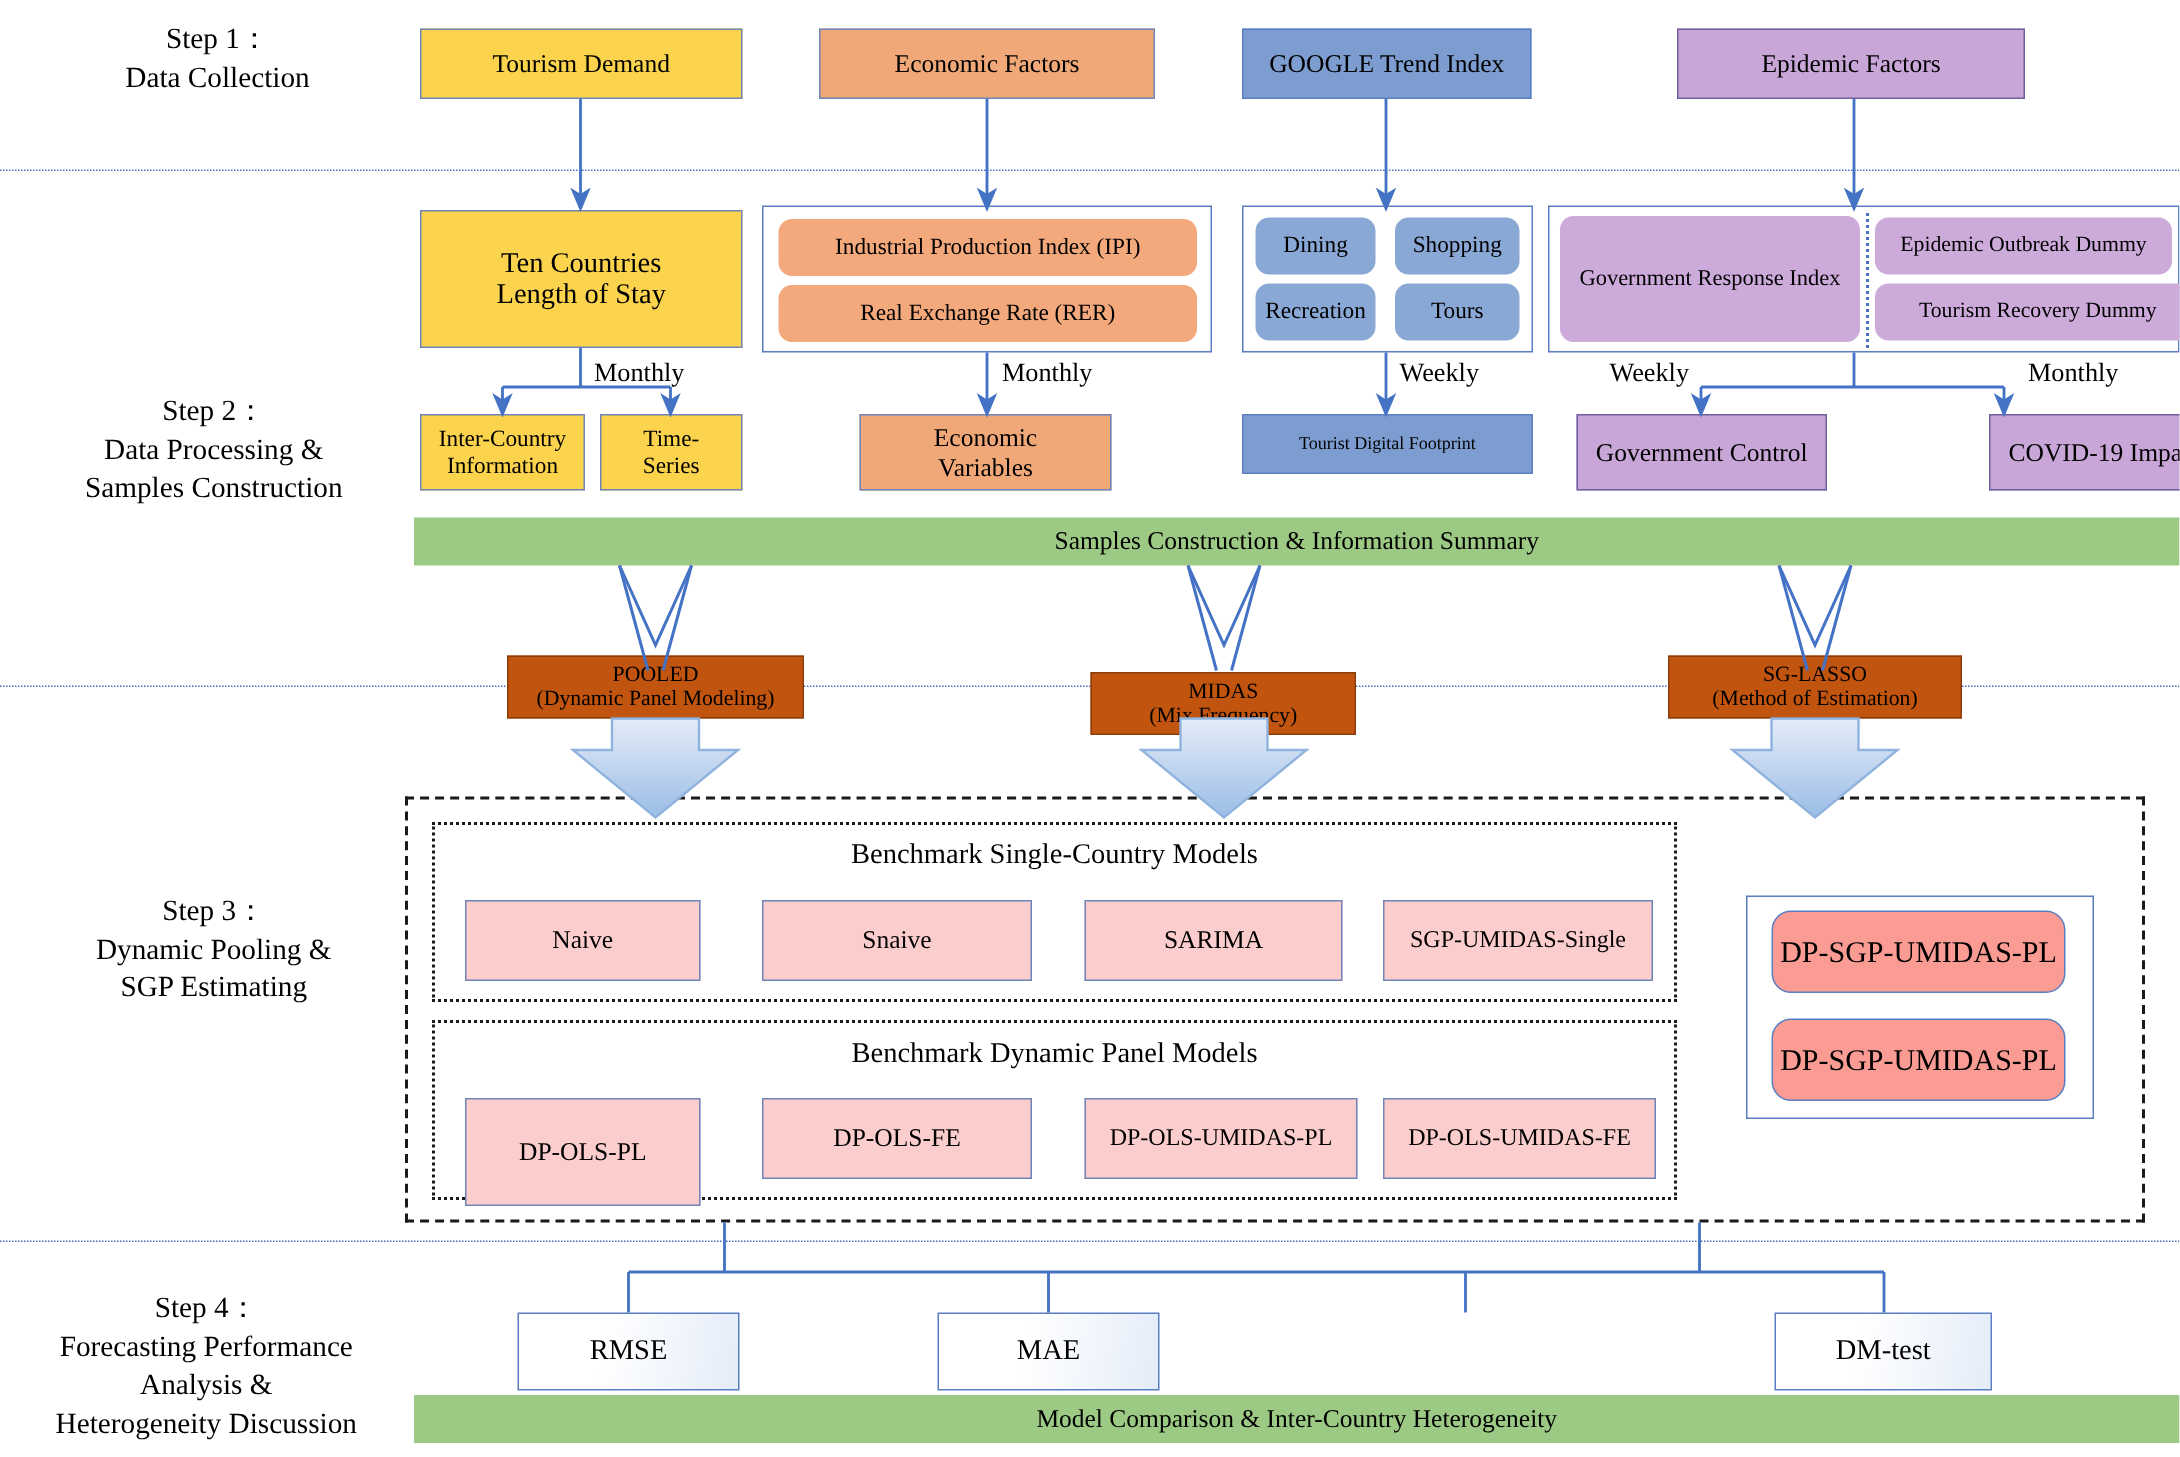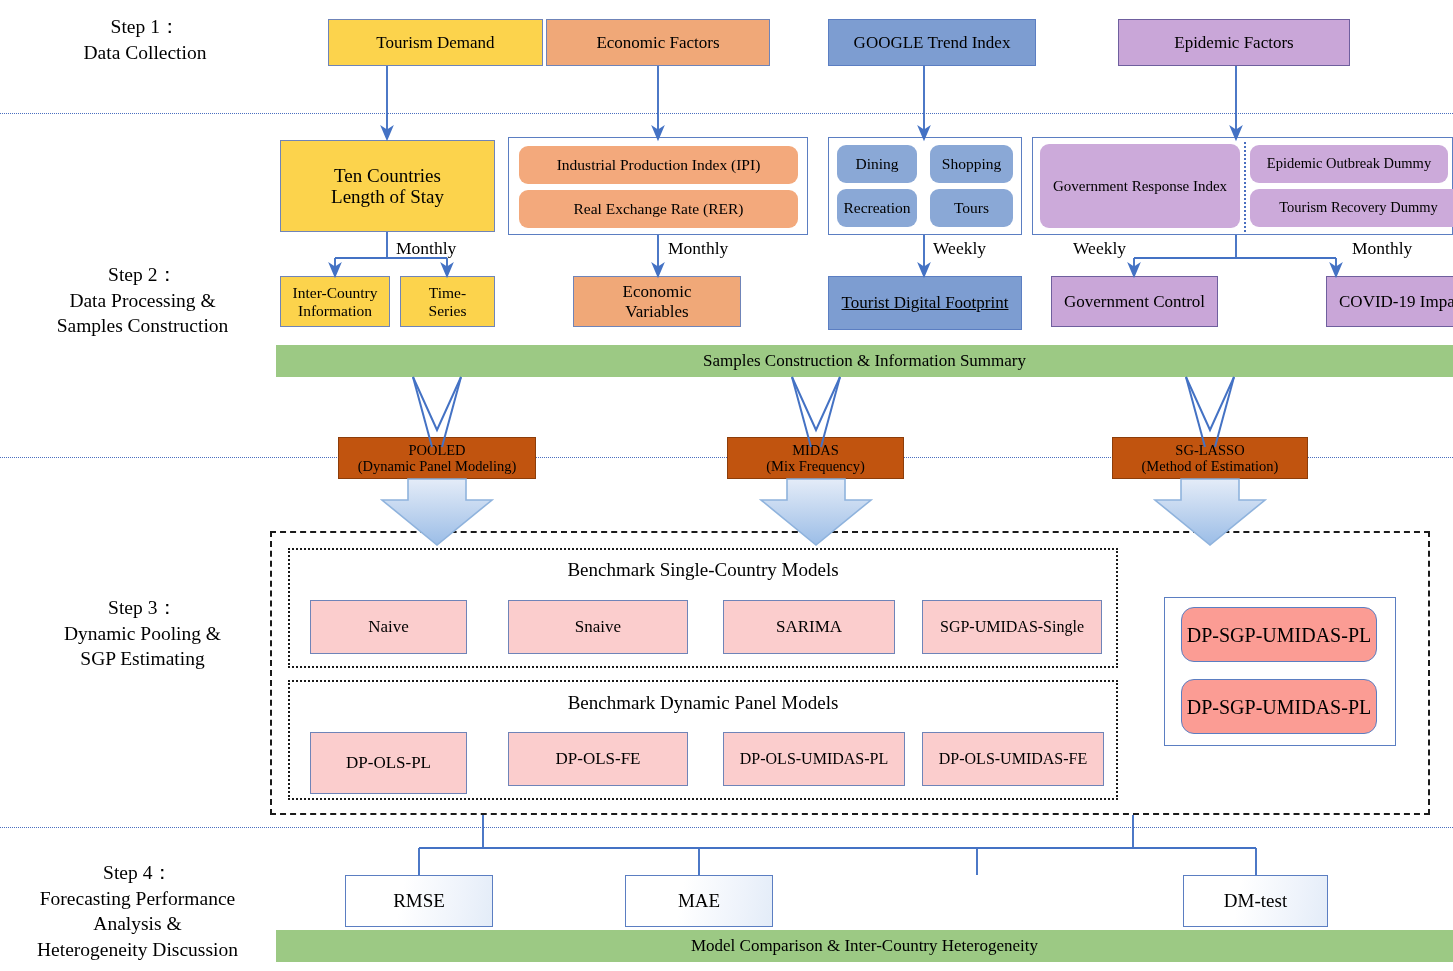--- a/index.html
+++ b/index.html
@@ -109,23 +109,23 @@
 Data Processing &amp;
 Samples Construction</div>
   <div class="steplabel" style="left:15px; top:595px; width:255px;">Step 3：
 Dynamic Pooling &amp;
 SGP Estimating</div>
   <div class="steplabel" style="left:5px; top:860px; width:265px;">Step 4：
 Forecasting  Performance
 Analysis &amp;
 Heterogeneity Discussion</div>
 
-  <div class="node yellow" style="left:280px; top:19px; width:215px; height:47px;margin-left:48px;">Tourism Demand</div>
+  <div class="node yellow" style="left:280px; top:19px; width:215px; height:47px;">Tourism Demand</div>
   <div class="node orange" style="left:546px; top:19px; width:224px; height:47px;">Economic Factors</div>
-  <div class="node blue" style="left:828px; top:19px; width:208px; height:47px;">GOOGLE Trend Index</div>
+  <div class="node blue" style="left:828px; top:19px; width:193px; height:47px;">GOOGLE Trend Index</div>
   <div class="node purple" style="left:1118px; top:19px; width:232px; height:47px;">Epidemic Factors</div>
 
   <div class="node yellow" style="left:280px; top:140px; width:215px; height:92px; font-size:19px;">Ten Countries
 Length of Stay</div>
 
   <div class="node grouped" style="left:508px; top:137px; width:300px; height:98px;"></div>
   <div class="pill orange" style="left:519px; top:146px; width:279px; height:38px;">Industrial Production Index (IPI)</div>
   <div class="pill orange" style="left:519px; top:190px; width:279px; height:38px;">Real Exchange Rate (RER)</div>
 
   <div class="node grouped" style="left:828px; top:137px; width:194px; height:98px;"></div>
@@ -145,45 +145,45 @@
   <div class="freq" style="left:933px; top:238px;">Weekly</div>
   <div class="freq" style="left:1073px; top:238px;">Weekly</div>
   <div class="freq" style="left:1352px; top:238px;">Monthly</div>
 
   <div class="node yellow" style="left:280px; top:276px; width:110px; height:51px; font-size:15.5px;">Inter-Country
 Information</div>
   <div class="node yellow" style="left:400px; top:276px; width:95px; height:51px; font-size:15.5px;">Time-
 Series</div>
   <div class="node orange" style="left:573px; top:276px; width:168px; height:51px; font-size:17px;">Economic
 Variables</div>
-  <div class="node blue" style="left:828px; top:276px; width:194px; height:54px; font-size:17px;text-decoration:underline;">Tourist Digital Footprint</div>
+  <div class="node blue" style="left:828px; top:276px; width:194px; height:40px; font-size:12px;">Tourist Digital Footprint</div>
   <div class="node purple" style="left:1051px; top:276px; width:167px; height:51px; font-size:17px;">Government Control</div>
   <div class="node purple" style="left:1326px; top:276px; width:154px; height:51px; font-size:17px;">COVID-19 Impact</div>
 
   <div class="node green" style="left:276px; top:345px; width:1177px; height:32px;">Samples Construction &amp; Information Summary</div>
 
   <div class="node brick" style="left:338px; top:437px; width:198px; height:42px;">POOLED
 (Dynamic Panel Modeling)</div>
-  <div class="node brick" style="left:727px; top:437px; width:177px; height:42px;">MIDAS
+  <div class="node brick" style="left:727px; top:448px; width:177px; height:42px;">MIDAS
 (Mix Frequency)</div>
   <div class="node brick" style="left:1112px; top:437px; width:196px; height:42px;">SG-LASSO
 (Method of Estimation)</div>
 
   <div class="dashbox" style="left:270px; top:531px; width:1160px; height:284px;"></div>
 
   <div class="dotbox" style="left:288px; top:548px; width:830px; height:120px;"></div>
   <div class="node" style="left:288px; top:556px; width:830px; height:28px; border:none; background:transparent; font-size:19px;">Benchmark Single-Country Models</div>
   <div class="node pink" style="left:310px; top:600px; width:157px; height:54px;">Naive</div>
   <div class="node pink" style="left:508px; top:600px; width:180px; height:54px;">Snaive</div>
   <div class="node pink" style="left:723px; top:600px; width:172px; height:54px;">SARIMA</div>
   <div class="node pink" style="left:922px; top:600px; width:180px; height:54px; font-size:16px;">SGP-UMIDAS-Single</div>
 
   <div class="dotbox" style="left:288px; top:680px; width:830px; height:120px;"></div>
   <div class="node" style="left:288px; top:689px; width:830px; height:28px; border:none; background:transparent; font-size:19px;">Benchmark Dynamic Panel Models</div>
-  <div class="node pink" style="left:310px; top:732px; width:157px; height:62px;">DP-OLS-PL</div>
+  <div class="node pink" style="left:310px; top:732px; width:157px; height:72px;">DP-OLS-PL</div>
   <div class="node pink" style="left:508px; top:732px; width:180px; height:54px;">DP-OLS-FE</div>
   <div class="node pink" style="left:723px; top:732px; width:182px; height:54px; font-size:16px;">DP-OLS-UMIDAS-PL</div>
   <div class="node pink" style="left:922px; top:732px; width:182px; height:54px; font-size:16px;">DP-OLS-UMIDAS-FE</div>
 
   <div class="node grouped" style="left:1164px; top:597px; width:232px; height:149px;"></div>
   <div class="pill salmon" style="left:1181px; top:607px; width:196px; height:55px;">DP-SGP-UMIDAS-PL</div>
   <div class="pill salmon" style="left:1181px; top:679px; width:196px; height:55px;">DP-SGP-UMIDAS-PL</div>
 
   <div class="node gradbox" style="left:345px; top:875px; width:148px; height:52px;">RMSE</div>
   <div class="node gradbox" style="left:625px; top:875px; width:148px; height:52px;">MAE</div>

